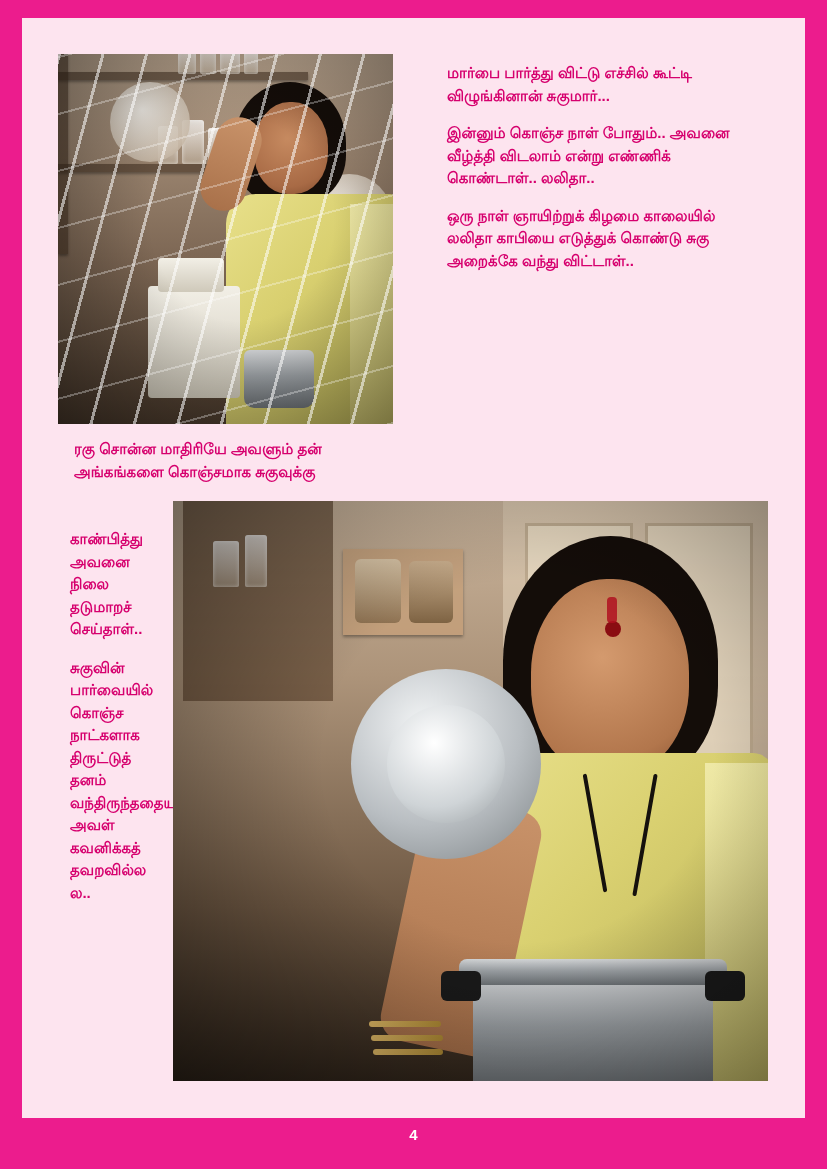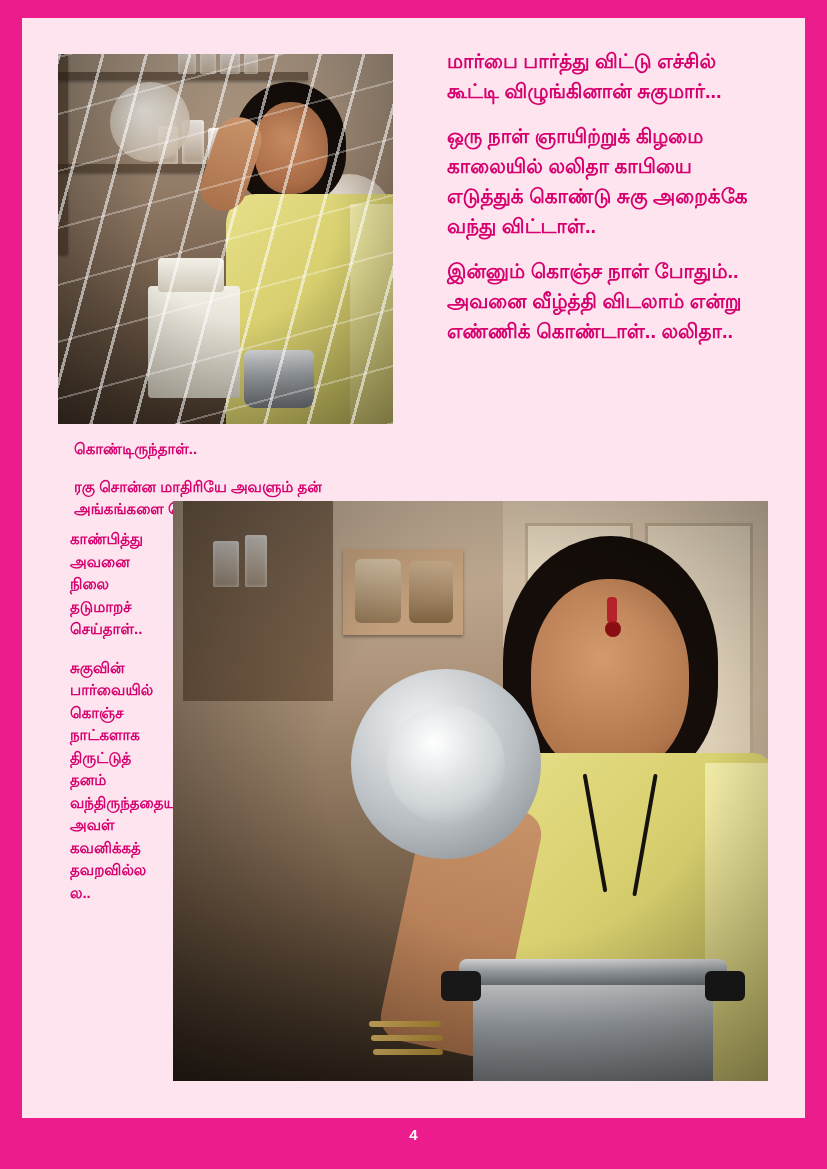--- a/index.html
+++ b/index.html
@@ -161,23 +161,23 @@
     position: absolute;
     color: #d6006e;
     font-weight: bold;
     line-height: 1.5;
   }
   .col p {
     margin: 0 0 15px 0;
   }
   .col-right {
     left: 425px;
-    top: 28px;
+    top: 44px;
     width: 310px;
-    font-size: 20px;
+    font-size: 15px;
   }
   .col-mid {
     left: 52px;
     top: 420px;
     width: 320px;
     font-size: 15px;
   }
   .col-narrow {
     left: 48px;
     top: 510px;
@@ -224,26 +224,25 @@
         <div class="k-appliance" style="left:90px; top:232px; width:92px; height:112px;"></div>
         <div class="k-appliance" style="left:100px; top:204px; width:66px; height:34px;"></div>
         <div class="k-pot" style="left:186px; top:296px; width:70px; height:58px;"></div>
         <div class="k-vignette"></div>
       </div>
       <div class="grille"></div>
     </div>
 
     <div class="col col-right">
       <p>மார்பை பார்த்து விட்டு எச்சில் கூட்டி விழுங்கினான் சுகுமார்...</p>
+      <p>இன்னும் கொஞ்ச நாள் போதும்.. அவனை வீழ்த்தி விடலாம் என்று எண்ணிக் கொண்டாள்.. லலிதா..</p>
       <p>ஒரு நாள் ஞாயிற்றுக் கிழமை காலையில் லலிதா காபியை எடுத்துக் கொண்டு சுகு அறைக்கே வந்து விட்டாள்..</p>
-      <p>இன்னும் கொஞ்ச நாள் போதும்.. அவனை வீழ்த்தி விடலாம் என்று எண்ணிக் கொண்டாள்.. லலிதா..</p>
     </div>
 
     <div class="col col-mid">
-      <p>கொண்டிருந்தாள்..</p>
       <p>ரகு சொன்ன மாதிரியே அவளும் தன் அங்கங்களை கொஞ்சமாக சுகுவுக்கு</p>
     </div>
 
     <div class="col col-narrow">
       <p>காண்பித்து அவனை நிலை தடுமாறச் செய்தாள்..</p>
       <p>சுகுவின் பார்வையில் கொஞ்ச நாட்களாக திருட்டுத் தனம் வந்திருந்ததையும் அவள் கவனிக்கத் தவறவில்ல ல..</p>
     </div>
 
     <div class="photo photo-bottom">
       <div class="kitchen">

